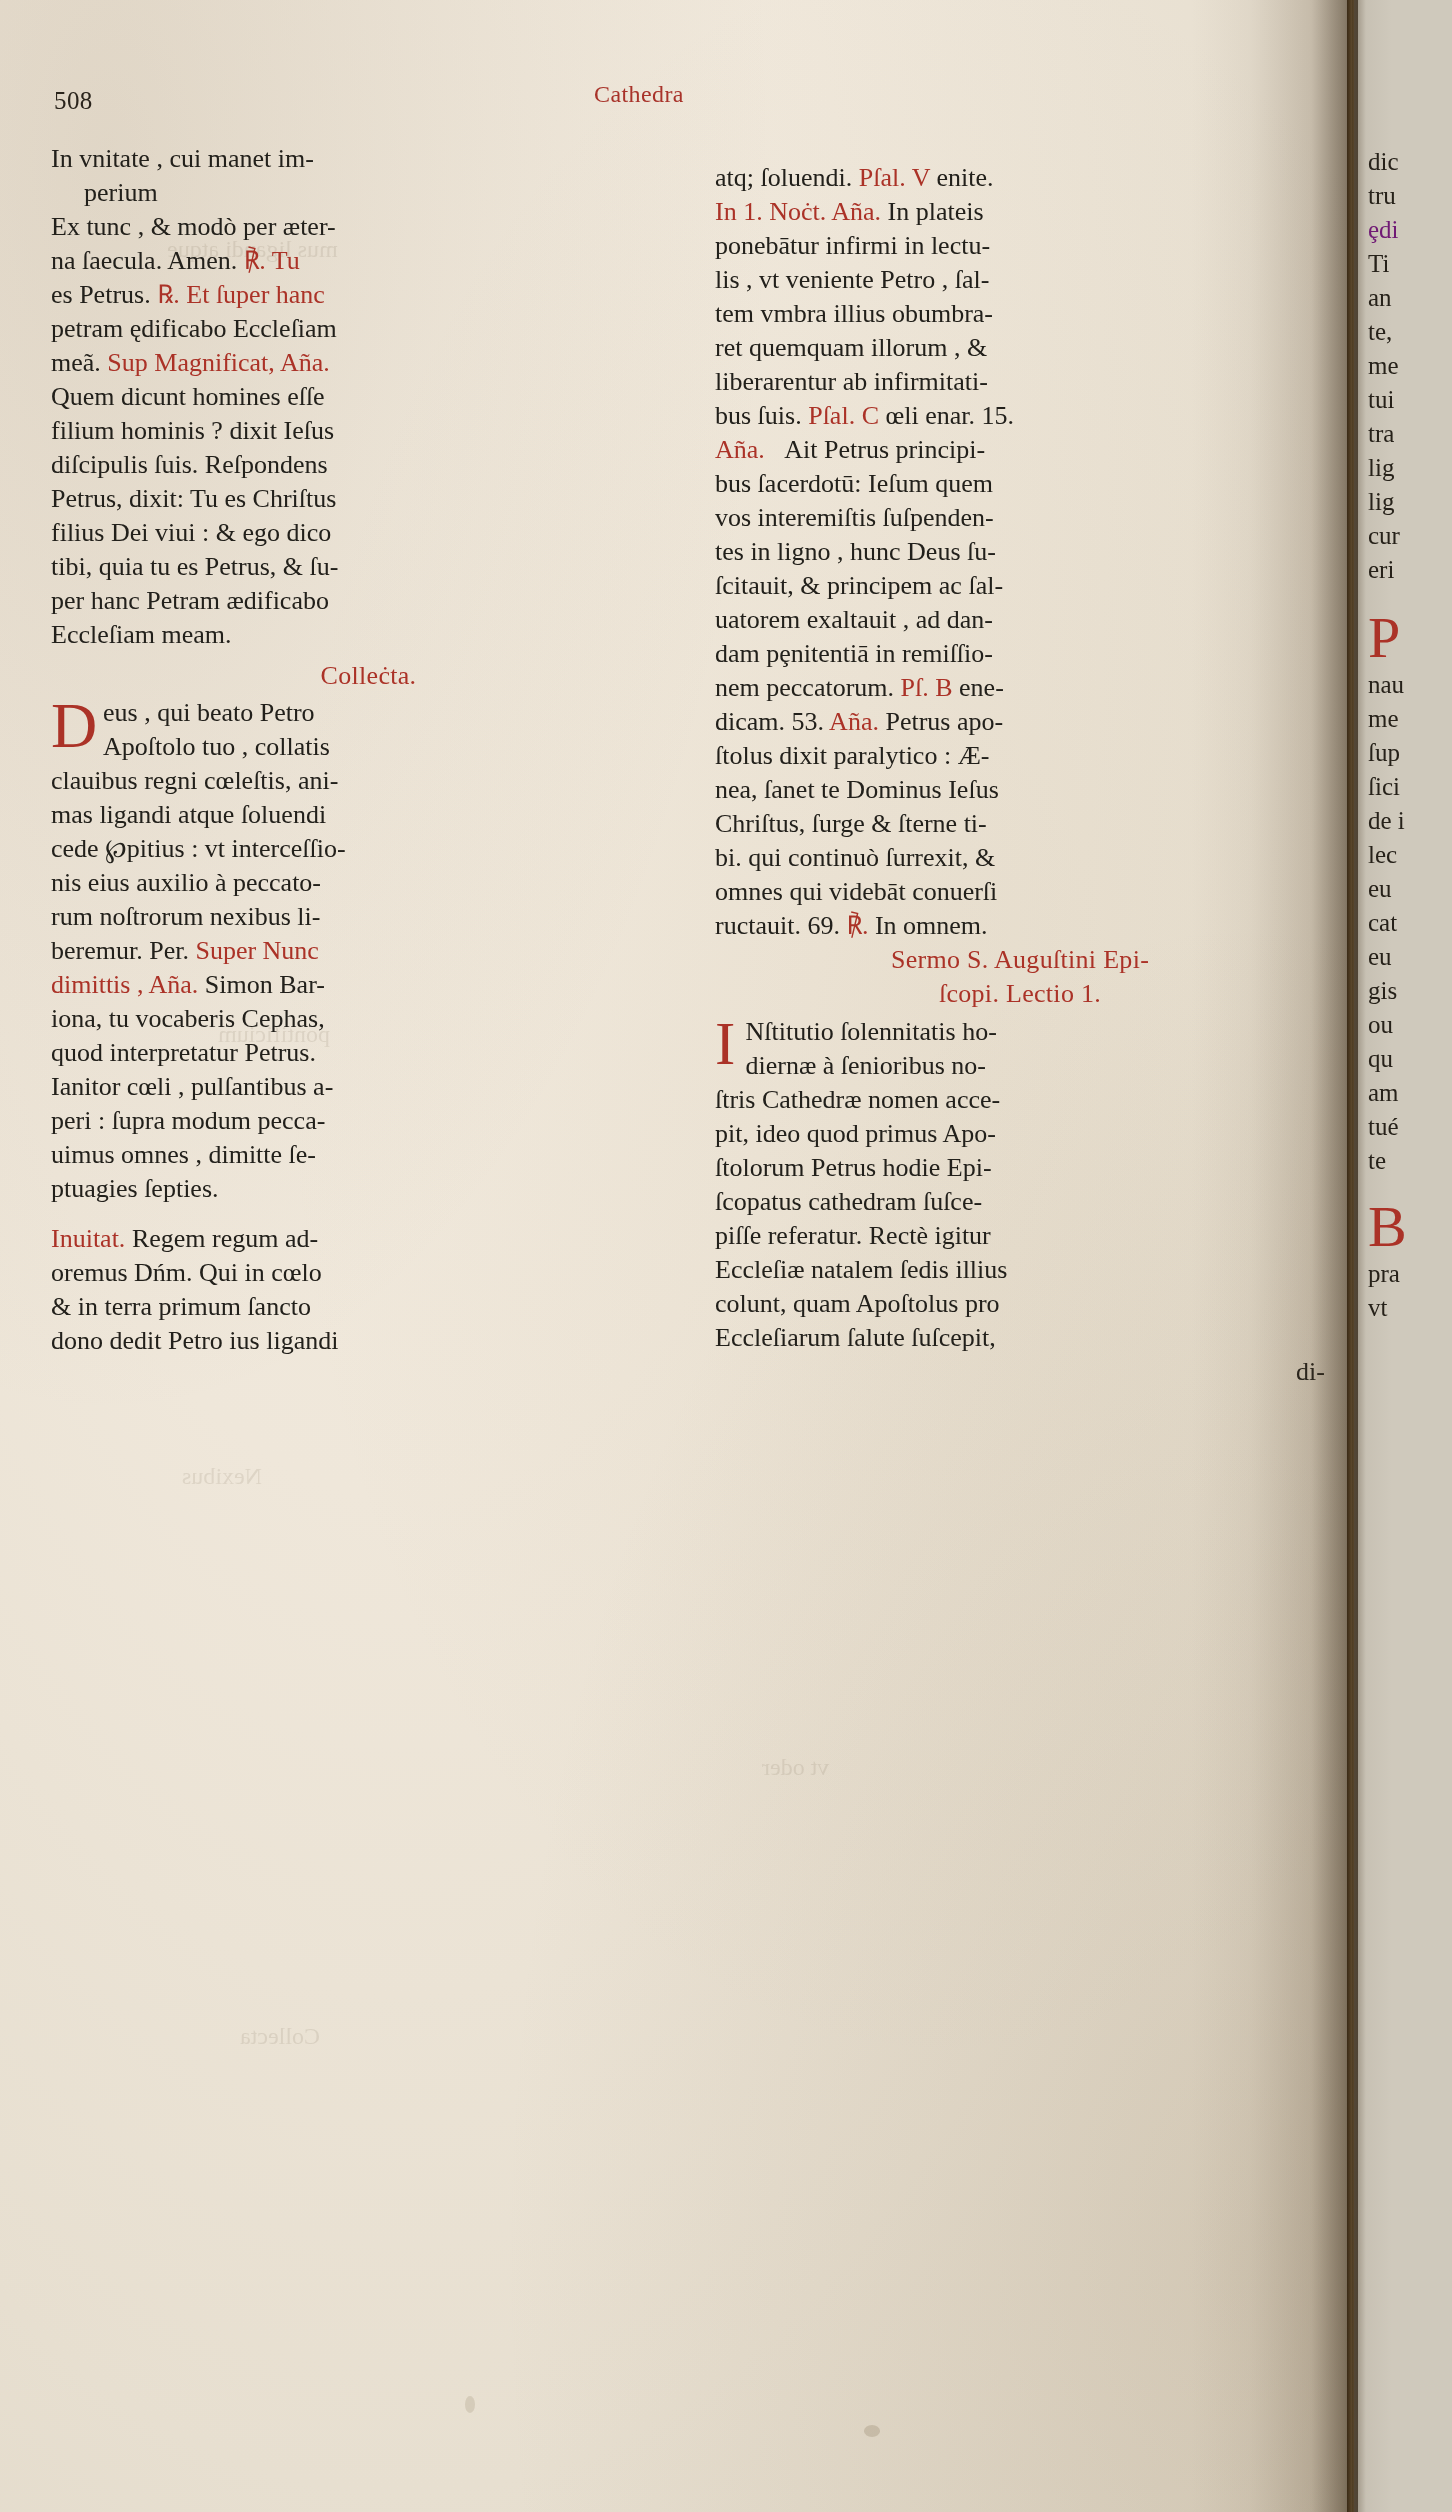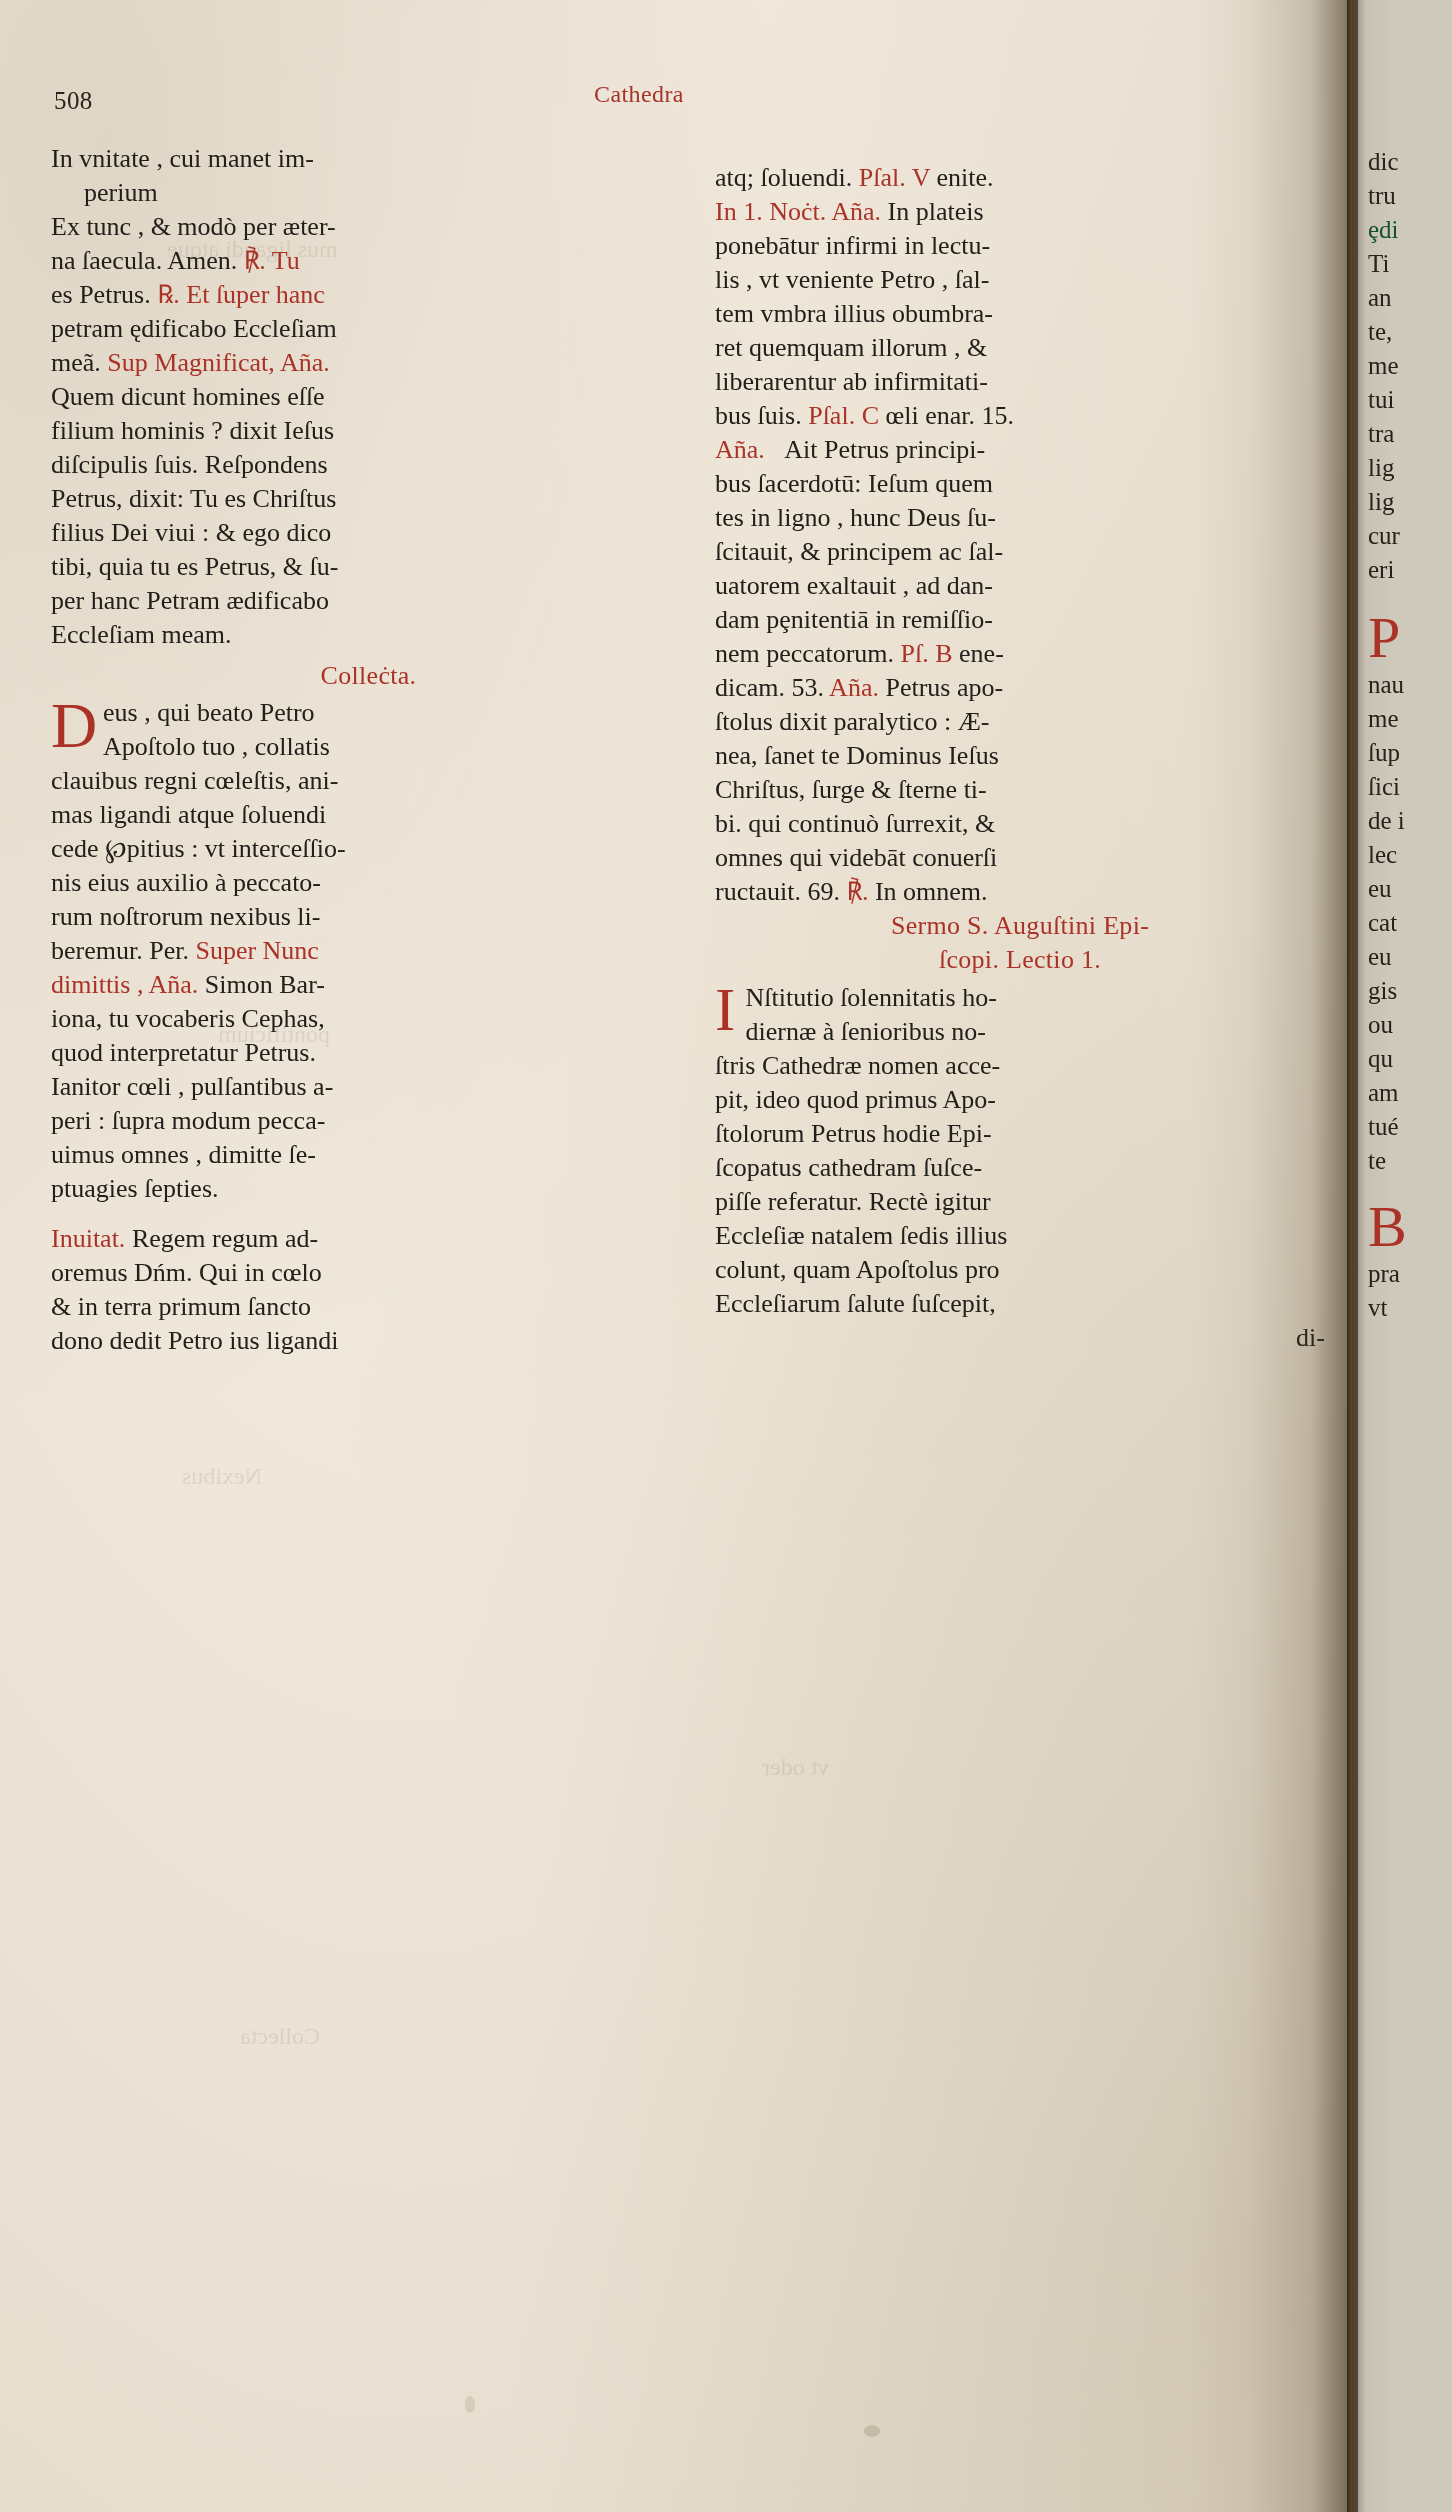--- a/index.html
+++ b/index.html
@@ -135,21 +135,21 @@
     position: absolute;
     left: 1368px;
     top: 145px;
     width: 84px;
     font-size: 25px;
     line-height: 34px;
     color: #262119;
     overflow: hidden;
   }
   .sliver div { white-space: nowrap; font-family: Liberation Serif, serif; }
-  .sliver .rd { color: #14532d; }
+  .sliver .rd { color: #701a75; }
   .sliver .big {
     font-size: 58px;
     line-height: 61px;
     color: #ab3227;
   }
 
   
   .ghost {
     position: absolute;
     color: rgba(110,95,70,0.13);
@@ -234,20 +234,21 @@
     <p><span class="red">In 1. Noċt. Aña.</span> <span>In plateis</span></p>
     <p>ponebātur infirmi in lectu-</p>
     <p>lis , vt veniente Petro , ſal-</p>
     <p>tem vmbra illius obumbra-</p>
     <p>ret quemquam illorum , &amp;</p>
     <p>liberarentur ab infirmitati-</p>
     <p><span>bus ſuis.</span> <span class="red">Pſal. C</span> <span>œli enar. 15.</span></p>
 
     <p><span class="red">Aña.</span> &nbsp;&nbsp;<span>Ait Petrus principi-</span></p>
     <p>bus ſacerdotū: Ieſum quem</p>
+    <p>vos interemiſtis ſuſpenden-</p>
     <p>tes in ligno , hunc Deus ſu-</p>
     <p>ſcitauit, &amp; principem ac ſal-</p>
     <p>uatorem exaltauit , ad dan-</p>
     <p>dam pȩnitentiā in remiſſio-</p>
     <p><span>nem peccatorum.</span> <span class="red">Pſ. B</span> <span>ene-</span></p>
     <p><span>dicam. 53.</span> <span class="red">Aña.</span> <span>Petrus apo-</span></p>
     <p>ſtolus dixit paralytico : Æ-</p>
     <p>nea, ſanet te Dominus Ieſus</p>
     <p>Chriſtus, ſurge &amp; ſterne ti-</p>
     <p>bi. qui continuò ſurrexit, &amp;</p>

